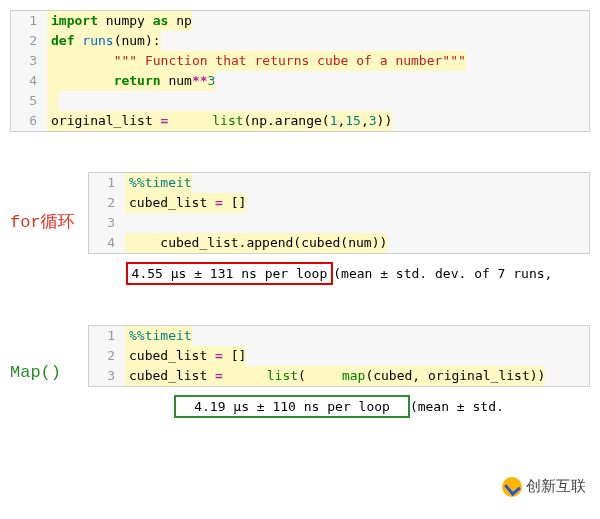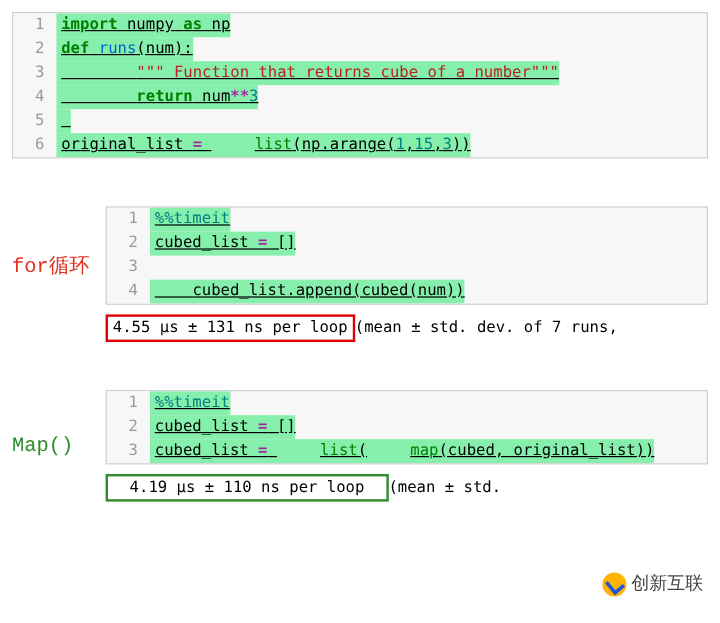--- a/index.html
+++ b/index.html
@@ -25,24 +25,23 @@
   }
   .gutter {
     width: 26px;
     text-align: right;
     color: #999;
     padding-right: 10px;
     background: #f7f7f7;
     user-select: none;
   }
   .code {
-    background: #86efac;
+    background: #fef9c3;
     white-space: pre;
     padding-left: 4px;
-    text-decoration: underline;
   }
   .kw { color: #008000; font-weight: bold; }
   .nb { color: #008000; margin-left: 36px; }
   .op { color: #a626a4; font-weight: bold; }
   .fn { color: #0066cc; }
   .num { color: #008080; }
   .str { color: #ba2121; }
   .mag { color: #008080; }
   .section {
     display: flex;
@@ -56,20 +55,21 @@
     font-family: Liberation Mono, monospace;
     padding-top: 38px;
     flex-shrink: 0;
   }
   .section-body { flex: 1; }
   .result-line {
     font-family: Consolas, "DejaVu Sans Mono", Menlo, monospace;
     font-size: 13px;
     margin-top: 4px;
     white-space: nowrap;
+    text-align: center;
   }
   .hl-red {
     border: 2px solid #e00000;
     padding: 2px 4px;
     display: inline-block;
   }
   .hl-green {
     border: 2px solid #2e8b2e;
     padding: 2px 18px;
     display: inline-block;

